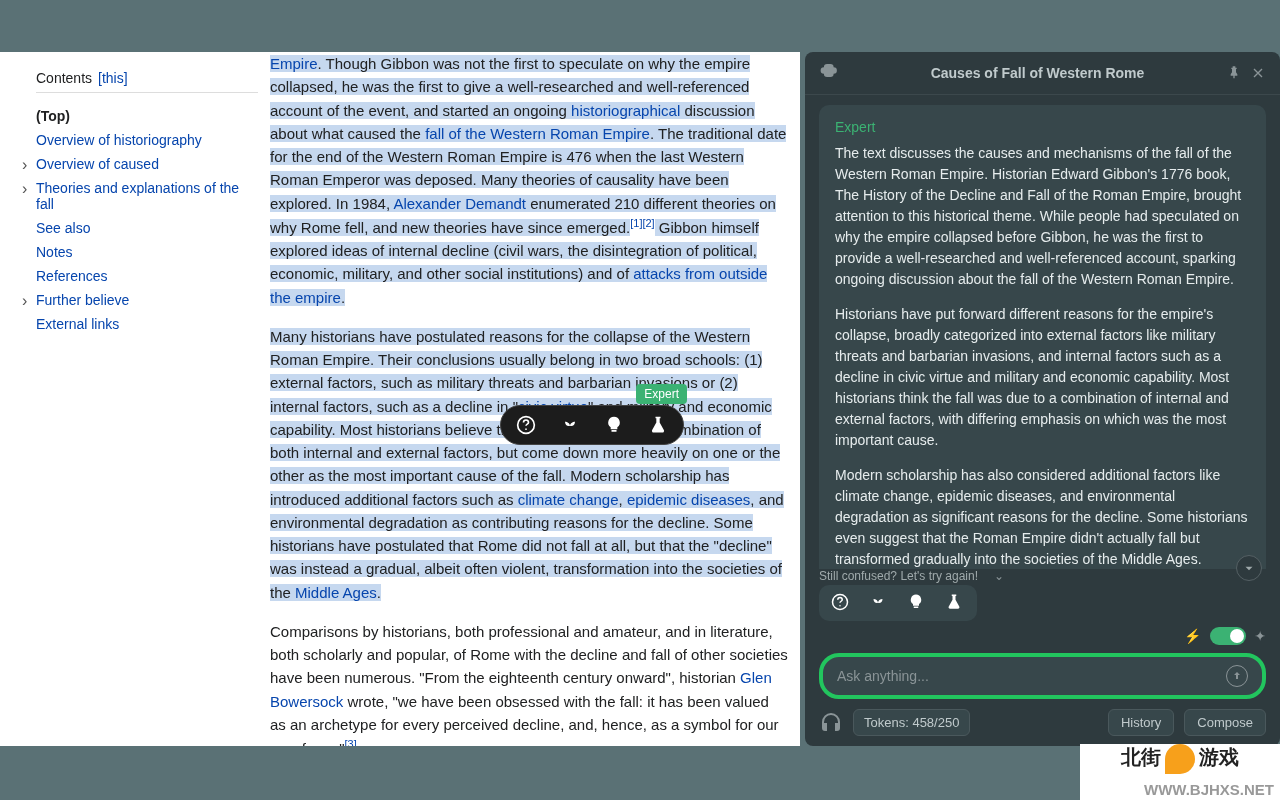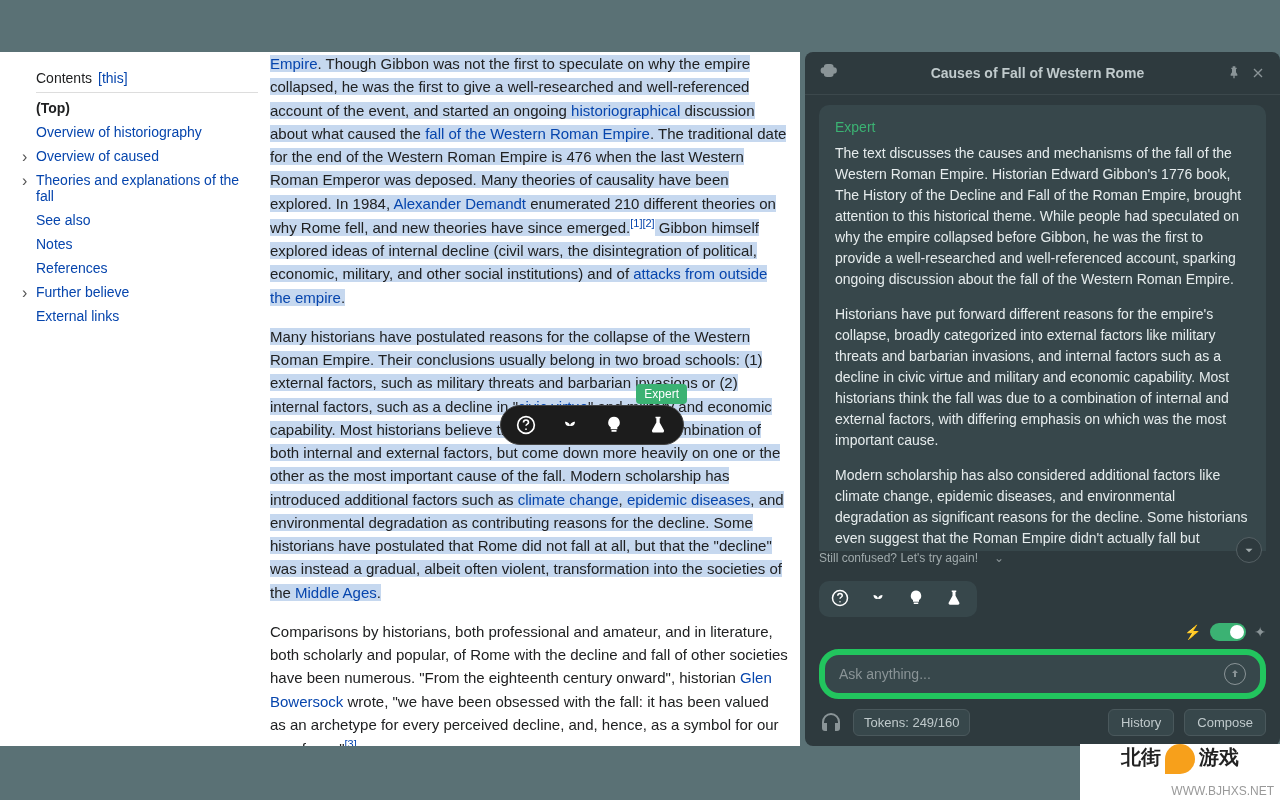--- a/index.html
+++ b/index.html
@@ -2,21 +2,21 @@
 <html><head>
 <meta charset="utf-8">
 <style>
 * { box-sizing: border-box; margin: 0; padding: 0; }
 body { font-family: Arial, sans-serif; background: #5a7175; width: 1280px; height: 800px; overflow: hidden; position: relative; }
 a { color: #0645ad; text-decoration: none; }
 
 .main-content { position: absolute; top: 52px; left: 0; width: 800px; height: 694px; background: #fff; display: flex; overflow: hidden; }
 
 .sidebar { width: 270px; padding: 18px 12px 12px 36px; font-size: 14px; color: #202122; }
-.sidebar-header { display: flex; align-items: flex-start; margin-bottom: 4px; border-bottom: 1px solid #ddd; padding-bottom: 6px; }
+.sidebar-header { display: flex; align-items: flex-start; margin-bottom: 12px; border-bottom: 1px solid #ddd; padding-bottom: 6px; }
 .sidebar-header .contents { color: #202122; margin-right: 6px; }
 .sidebar-header .toggle { color: #0645ad; cursor: pointer; }
 .toc-item { padding: 3px 0 5px 0; position: relative; }
 .toc-item.bold { font-weight: bold; }
 .toc-item.chevron::before { content: '›'; position: absolute; left: -14px; color: #555; font-size: 16px; }
 .toc-item a { color: #0645ad; }
 
 .article { flex: 1; padding: 0 12px 18px 0; font-size: 15px; line-height: 1.55; color: #202122; overflow: hidden; }
 .article p { margin-bottom: 16px; }
 .hl { background: #c6d8ef; }
@@ -32,47 +32,47 @@
 .panel-header .brain { width: 26px; height: 18px; margin-right: 12px; }
 .panel-header .title { flex: 1; text-align: center; font-weight: bold; color: #c0cacc; }
 .panel-header .hicon { width: 16px; height: 16px; margin-left: 8px; cursor: pointer; color: #8a9497; }
 
 .panel-body { flex: 1; overflow: hidden; padding: 0 14px; position: relative; }
 .card { background: #37474b; border-radius: 10px; padding: 14px 16px; margin-top: 10px; height: 505px; overflow: hidden; }
 .card .tag { color: #3bb273; font-weight: 500; margin-bottom: 8px; }
 .card p { margin-bottom: 14px; line-height: 1.5; color: #e6eced; }
 
 .panel-footer { padding: 0 14px 10px; position: relative; }
-.retry-row { display: flex; align-items: center; gap: 16px; margin-bottom: 16px; font-size: 12px; color: #a0aaac; }
+.retry-row { display: flex; align-items: center; gap: 16px; margin-bottom: 2px; font-size: 12px; color: #a0aaac; }
 .retry-icons { display: inline-flex; gap: 18px; background: #37474b; border-radius: 10px; padding: 8px 12px; }
 .retry-icons .ticon { width: 20px; height: 20px; cursor:pointer; }
 .retry-icons .ticon svg { width: 18px; height: 18px; fill: #fff; }
 .scroll-down { position: absolute; right: 18px; top: -14px; width: 26px; height: 26px; border-radius: 50%; border:1px solid #556064; background:#2e3a3e; display:flex; align-items:center; justify-content:center; cursor:pointer; }
 .scroll-down svg { width:14px; height:14px; fill:#a0aaac; }
 .toggle-row { display:flex; justify-content:flex-end; align-items:center; gap:8px; margin: 6px 0 8px; }
 .toggle-switch { width: 36px; height: 18px; background:#3bb273; border-radius:10px; position:relative; cursor:pointer; }
 .toggle-switch::after { content:''; width:14px; height:14px; background:#fff; border-radius:50%; position:absolute; top:2px; right:2px; }
 .bolt { color:#3bb273; font-size:14px; }
 .sparkle { color:#8a9497; font-size:14px; }
 
-.ask-row { display:flex; align-items:center; background:#37474b; border:6px solid #22c55e; border-radius:20px; padding: 8px 14px; }
+.ask-row { display:flex; align-items:center; background:#37474b; border:4px solid #22c55e; border-radius:20px; padding: 8px 14px; }
 .ask-row input { flex:1; background:transparent; border:none; outline:none; color:#e0e0e0; font-size:14px; }
 .ask-row input::placeholder { color:#8a9497; }
 .ask-row .send { width:22px; height:22px; border:1px solid #8a9497; border-radius:50%; display:flex; align-items:center; justify-content:center; cursor:pointer; }
 .ask-row .send svg { width:12px; height:12px; fill:#8a9497; }
 
 .bottom-row { display:flex; align-items:center; gap:10px; margin-top: 10px; }
 .headset { width:24px; height:24px; }
 .headset svg { width:24px; height:24px; fill:#8a9497; }
 .tokens { background:#37474b; border:1px solid #4a585c; border-radius:6px; padding: 5px 10px; font-size:13px; color:#c0cacc; }
 .action-btn { background:#37474b; border:1px solid #4a585c; border-radius:6px; padding:5px 12px; font-size:13px; color:#c0cacc; cursor:pointer; }
 
 .watermark { position:absolute; bottom:0; right:0; width:200px; height:56px; background:#fff; display:flex; justify-content:center; font-weight:bold; color:#222; font-size:20px; }
 .watermark .sun { width:30px; height:30px; background:#f7a01b; border-radius:50% 50% 50% 0; margin: 0 4px; display:inline-block; }
-.watermark .sub { position:absolute; bottom:2px; right:6px; font-size:12px; font-weight:normal; color:#999; }
+.watermark .sub { position:absolute; bottom:2px; right:6px; font-size:15px; font-weight:bold; color:#999; }
 </style>
 </head>
 <body>
 
 <div class="main-content">
   <div class="sidebar">
     <div class="sidebar-header">
       <span class="contents">Contents</span>
       <span class="toggle">[this]</span>
     </div>
@@ -181,21 +181,21 @@
       <span class="send">
           <svg viewBox="0 0 24 24">
             <path d="M12 4l6 6h-4v8h-4v-8H6z"></path>
           </svg>
         </span>
     </div>
     <div class="bottom-row">
       <span class="headset"><svg viewBox="0 0 24 24">
             <path d="M12 2a9 9 0 00-9 9v6a3 3 0 003 3h2v-8H5v-1a7 7 0 0114 0v1h-3v8h2a3 3 0 003-3v-6a9 9 0 00-9-9z"></path>
           </svg></span>
-      <span class="tokens">Tokens: 249/160</span>
+      <span class="tokens">Tokens: 458/250</span>
       <span style="flex:1"></span>
       <span class="action-btn">History</span>
       <span class="action-btn">Compose</span>
     </div>
   </div>
 </div>
 
 <div class="watermark">
   <span>北街</span>
   <span class="sun"></span>

